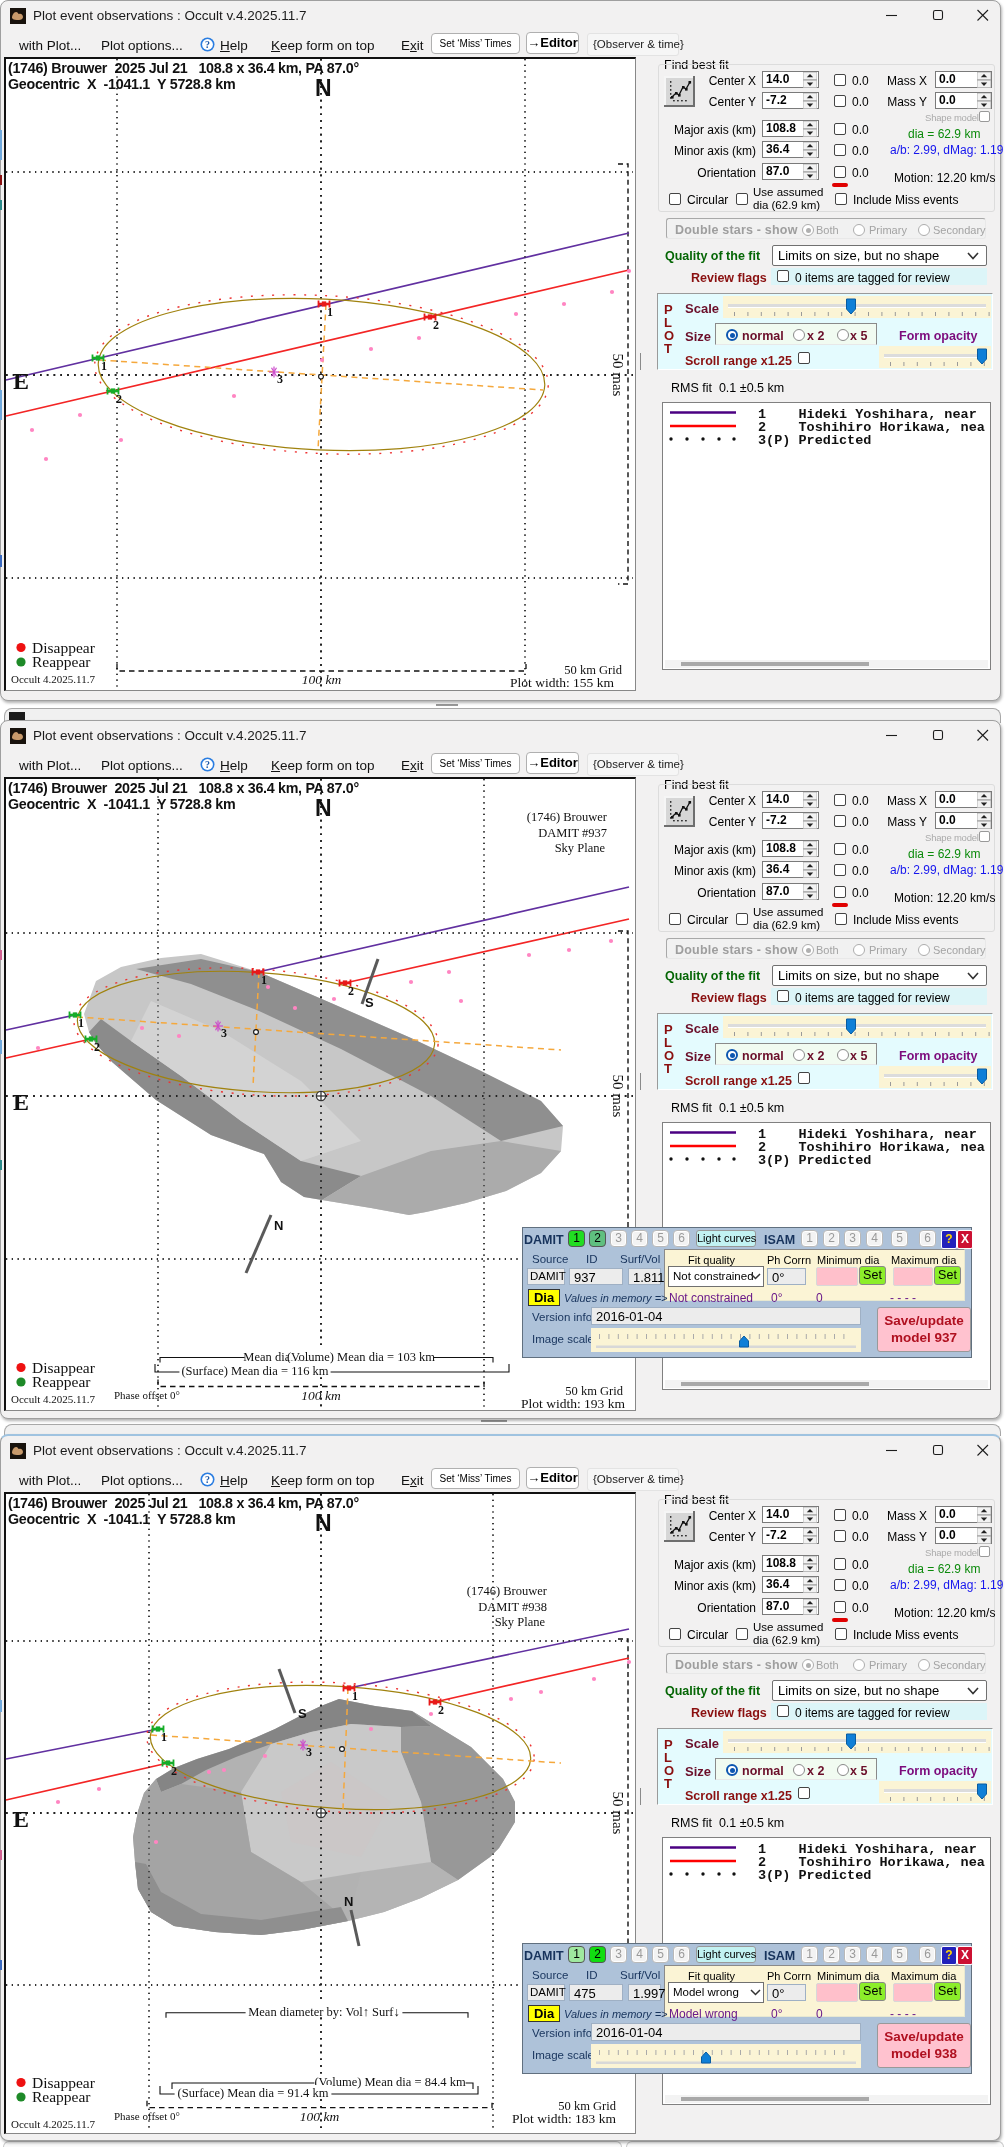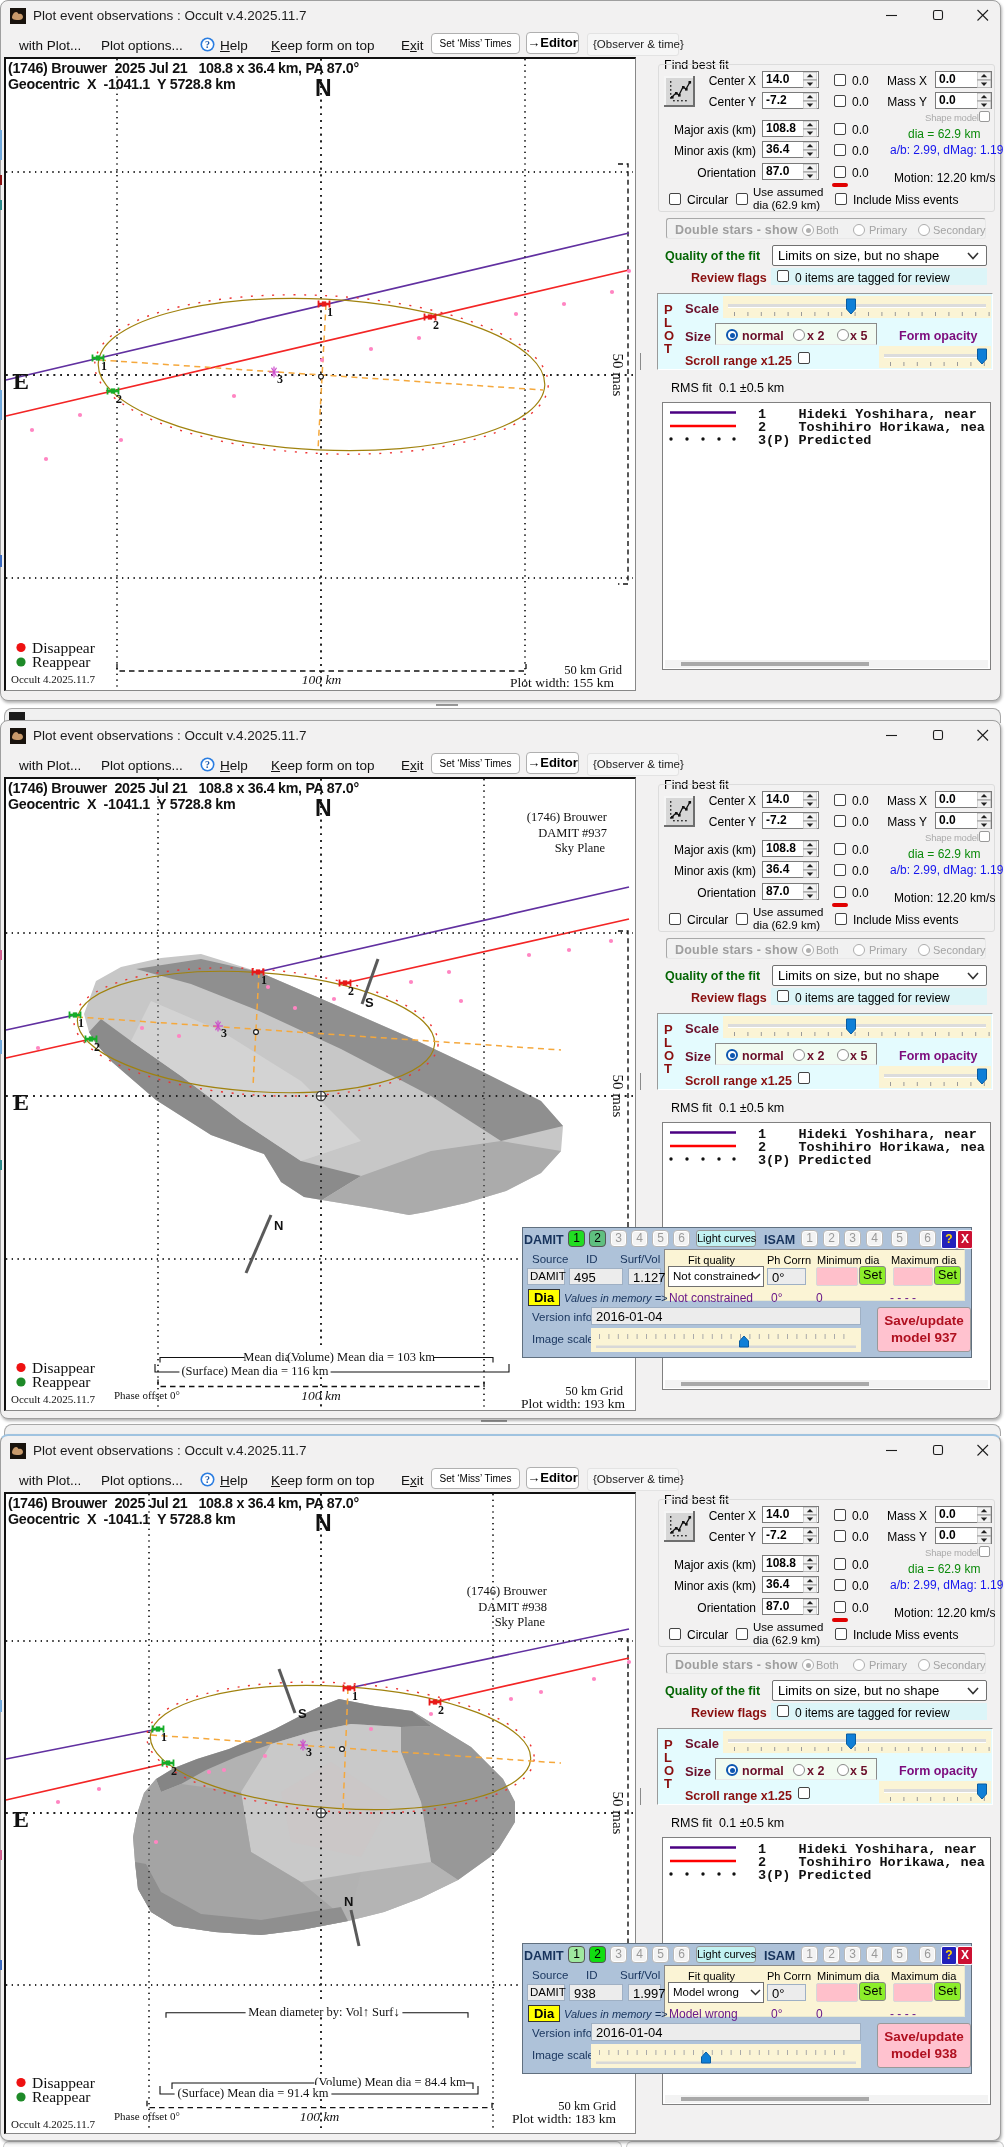--- a/index.html
+++ b/index.html
@@ -733,22 +733,22 @@
       <div class="abs" style="left:956px;top:509px;width:14px;height:17px;background:#cc1133;color:#fff;font-weight:700;font-size:12px;text-align:center;line-height:16px;border-radius:2px;border:1px solid #fff">X</div>
       <div class="dlab" style="left:531px;top:532px;font-size:11.5px">Source</div>
       <div class="dlab" style="left:585px;top:532px;font-size:11.5px">ID</div>
       <div class="dlab" style="left:619px;top:532px;font-size:11.5px">Surf/Vol</div>
       <div class="abs" style="left:663px;top:528px;width:301px;height:52px;background:#fbf4d5;border:1px solid #8a8a8a;border-right-color:#e8e8d0;border-bottom-color:#e8e8d0;box-sizing:border-box"></div>
       <div class="abs" style="left:687px;top:533px;font-size:11px">Fit quality</div>
       <div class="abs" style="left:766px;top:533px;font-size:11px">Ph Corrn</div>
       <div class="abs" style="left:816px;top:533px;font-size:11px">Minimum dia</div>
       <div class="abs" style="left:890px;top:533px;font-size:11px">Maximum dia</div>
       <div class="gbox" style="left:526px;top:547px;width:38px;height:17px;font-size:11.5px;padding-left:2px">DAMIT</div>
-      <div class="gbox" style="left:568px;top:547px;width:54px;height:17px">495</div>
-      <div class="gbox" style="left:627px;top:547px;width:33px;height:17px">1.127</div>
+      <div class="gbox" style="left:568px;top:547px;width:54px;height:17px">937</div>
+      <div class="gbox" style="left:627px;top:547px;width:33px;height:17px">1.811</div>
       <div class="abs" style="left:667px;top:545px;width:96px;height:21px;background:#fff;border:1px solid #707070;box-sizing:border-box;font-size:11.5px;padding:3px 0 0 4px;white-space:nowrap;overflow:hidden">Not constrained</div>
       <svg class="abs" style="left:749px;top:552px" width="11" height="7" viewBox="0 0 11 7">
         <polyline points="1,1 5.5,5.5 10,1" fill="none" stroke="#333" stroke-width="1.5"></polyline>
       </svg>
       <div class="gbox" style="left:766px;top:547px;width:39px;height:17px">0°</div>
       <div class="abs" style="left:815px;top:546px;width:40px;height:17px;background:#ffc0cb;border:1px solid #d8d8d8;border-radius:2px"></div>
       <div class="abs" style="left:858px;top:545px;width:27px;height:19px;background:#8cee2a;border:1px solid #888;border-radius:3px;font-size:12.5px;text-align:center;line-height:17px;box-sizing:border-box">Set</div>
       <div class="abs" style="left:892px;top:546px;width:38px;height:17px;background:#ffc0cb;border:1px solid #d8d8d8;border-radius:2px"></div>
       <div class="abs" style="left:933px;top:545px;width:27px;height:19px;background:#8cee2a;border:1px solid #888;border-radius:3px;font-size:12.5px;text-align:center;line-height:17px;box-sizing:border-box">Set</div>
       <div class="abs" style="left:527px;top:568px;width:32px;height:17px;background:#ffff00;border:1px solid #333;font-size:13px;font-weight:700;text-align:center;line-height:15px;box-sizing:border-box">Dia</div>
@@ -1172,21 +1172,21 @@
       <div class="abs" style="left:956px;top:510px;width:14px;height:17px;background:#cc1133;color:#fff;font-weight:700;font-size:12px;text-align:center;line-height:16px;border-radius:2px;border:1px solid #fff">X</div>
       <div class="dlab" style="left:531px;top:533px;font-size:11.5px">Source</div>
       <div class="dlab" style="left:585px;top:533px;font-size:11.5px">ID</div>
       <div class="dlab" style="left:619px;top:533px;font-size:11.5px">Surf/Vol</div>
       <div class="abs" style="left:663px;top:529px;width:301px;height:52px;background:#fbf4d5;border:1px solid #8a8a8a;border-right-color:#e8e8d0;border-bottom-color:#e8e8d0;box-sizing:border-box"></div>
       <div class="abs" style="left:687px;top:534px;font-size:11px">Fit quality</div>
       <div class="abs" style="left:766px;top:534px;font-size:11px">Ph Corrn</div>
       <div class="abs" style="left:816px;top:534px;font-size:11px">Minimum dia</div>
       <div class="abs" style="left:890px;top:534px;font-size:11px">Maximum dia</div>
       <div class="gbox" style="left:526px;top:548px;width:38px;height:17px;font-size:11.5px;padding-left:2px">DAMIT</div>
-      <div class="gbox" style="left:568px;top:548px;width:54px;height:17px">938</div>
+      <div class="gbox" style="left:568px;top:548px;width:54px;height:17px">475</div>
       <div class="gbox" style="left:627px;top:548px;width:33px;height:17px">1.997</div>
       <div class="abs" style="left:667px;top:546px;width:96px;height:21px;background:#fff;border:1px solid #707070;box-sizing:border-box;font-size:11.5px;padding:3px 0 0 4px;white-space:nowrap;overflow:hidden">Model wrong</div>
       <svg class="abs" style="left:749px;top:553px" width="11" height="7" viewBox="0 0 11 7">
         <polyline points="1,1 5.5,5.5 10,1" fill="none" stroke="#333" stroke-width="1.5"></polyline>
       </svg>
       <div class="gbox" style="left:766px;top:548px;width:39px;height:17px">0°</div>
       <div class="abs" style="left:815px;top:547px;width:40px;height:17px;background:#ffc0cb;border:1px solid #d8d8d8;border-radius:2px"></div>
       <div class="abs" style="left:858px;top:546px;width:27px;height:19px;background:#8cee2a;border:1px solid #888;border-radius:3px;font-size:12.5px;text-align:center;line-height:17px;box-sizing:border-box">Set</div>
       <div class="abs" style="left:892px;top:547px;width:38px;height:17px;background:#ffc0cb;border:1px solid #d8d8d8;border-radius:2px"></div>
       <div class="abs" style="left:933px;top:546px;width:27px;height:19px;background:#8cee2a;border:1px solid #888;border-radius:3px;font-size:12.5px;text-align:center;line-height:17px;box-sizing:border-box">Set</div>

